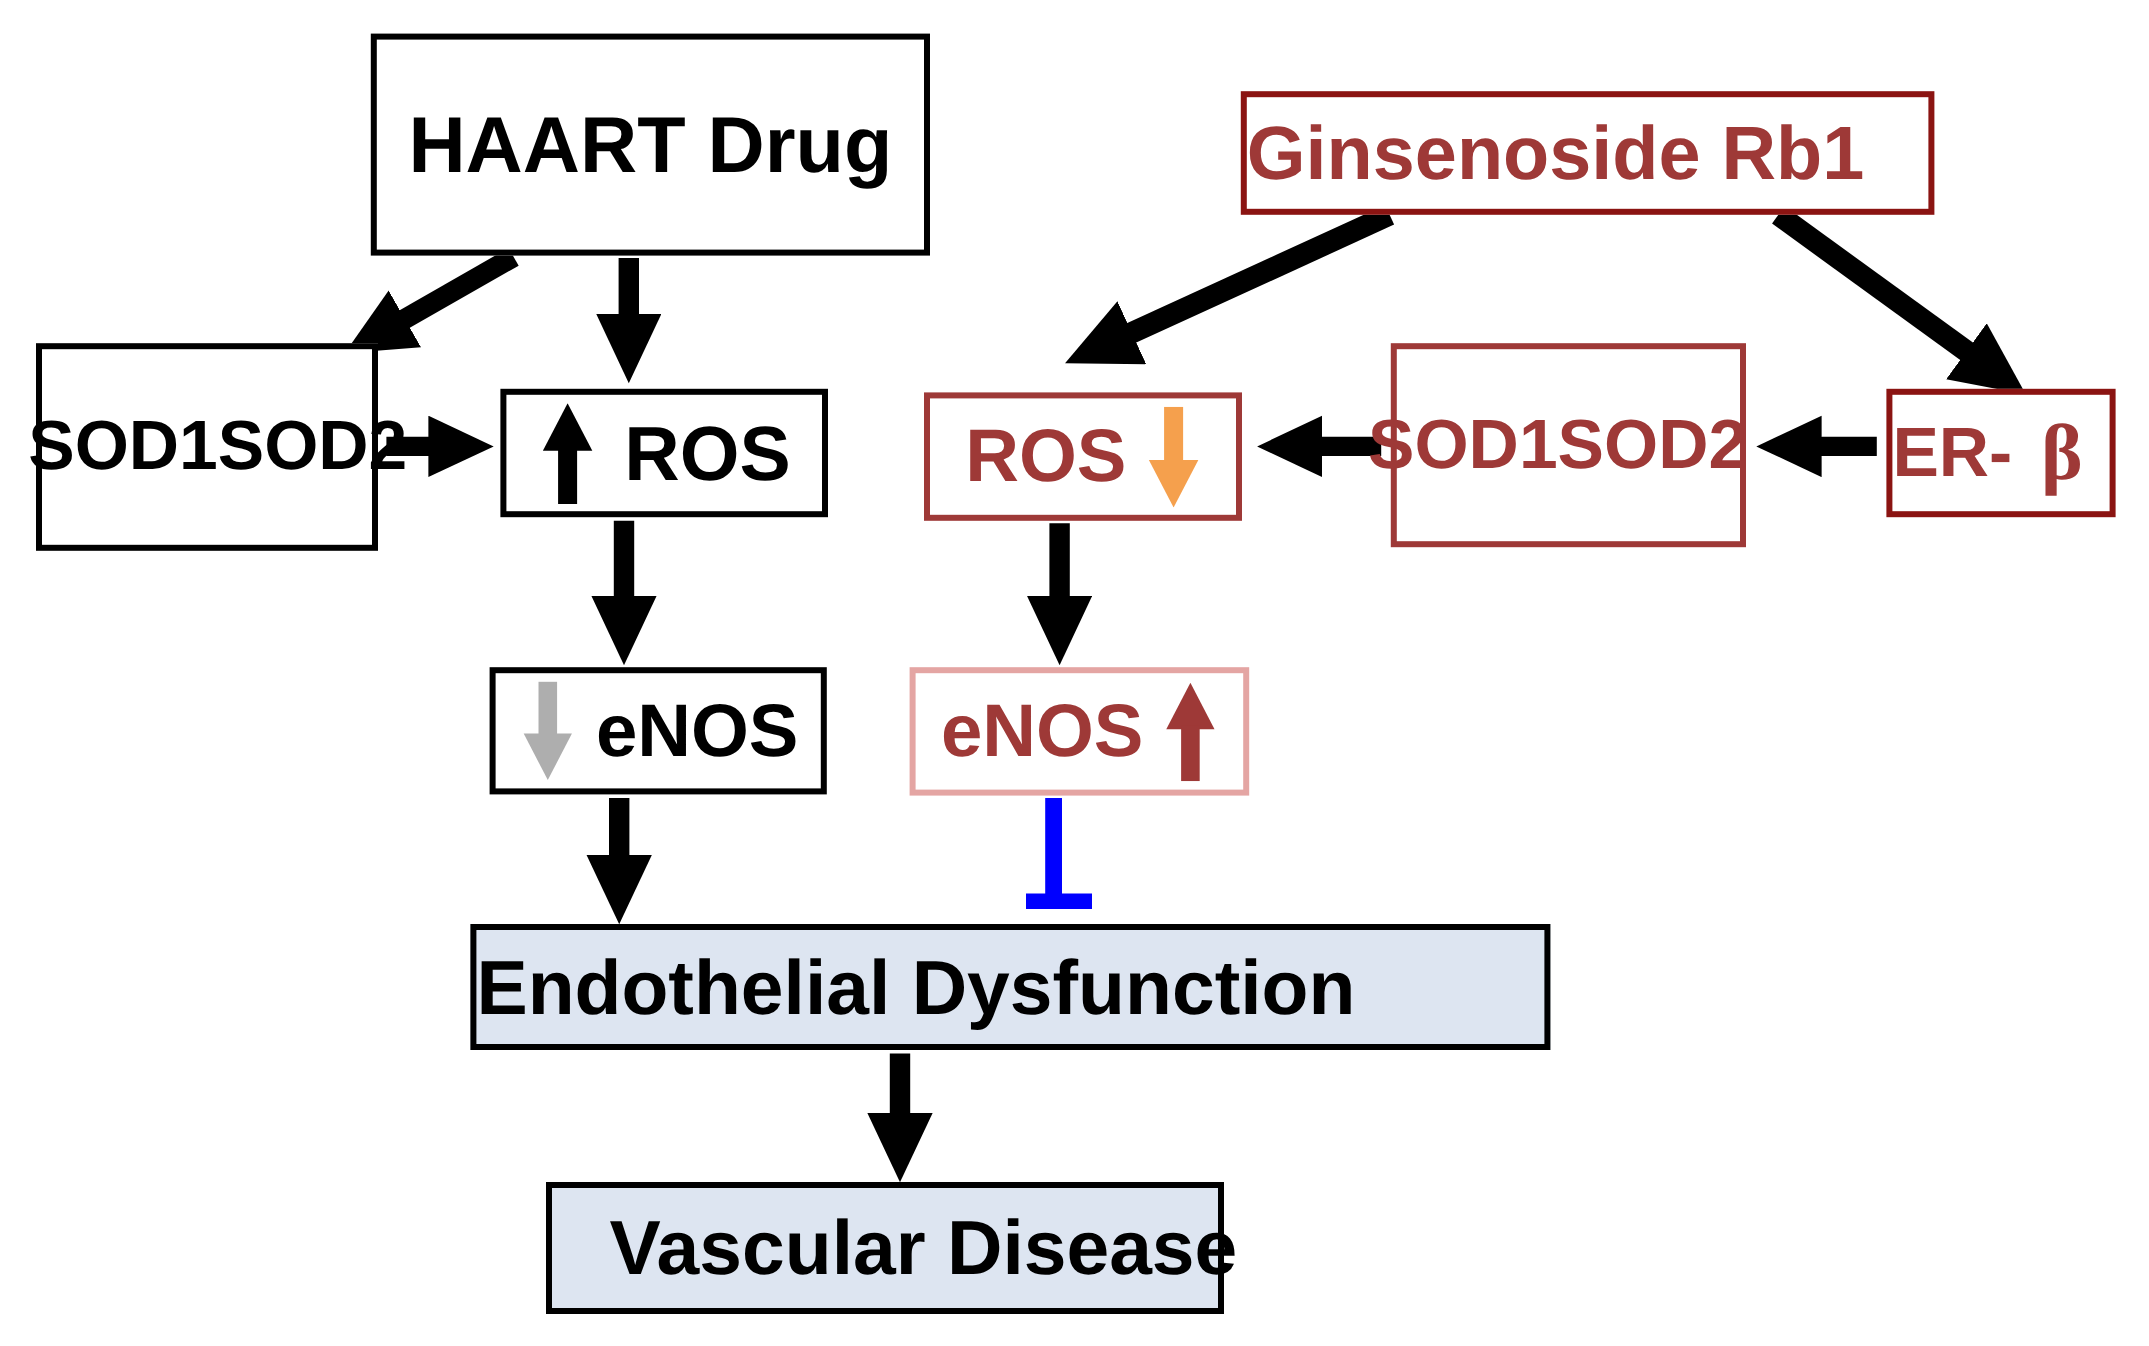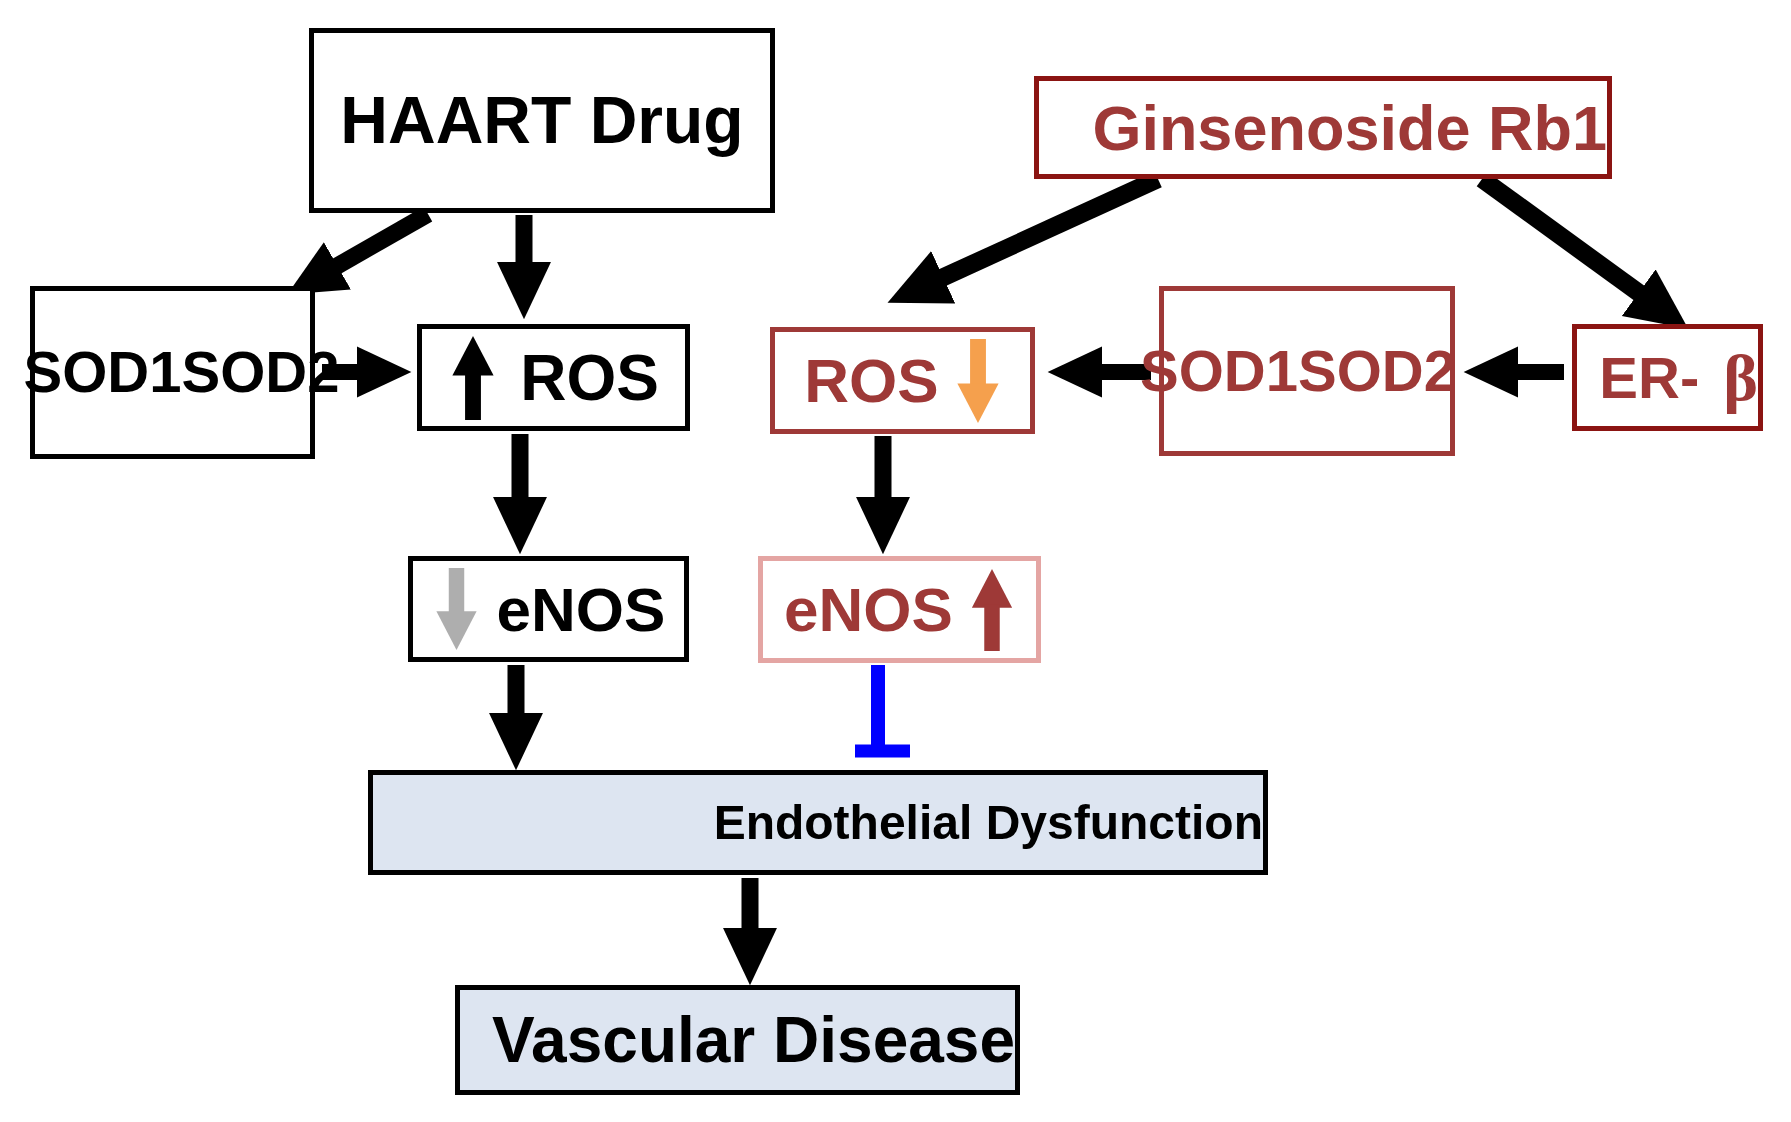--- a/index.html
+++ b/index.html
@@ -6,21 +6,21 @@
   #figure{
     position:relative;
     width:1791px;height:1122px;
     background:#ffffff;
     font-family:"Liberation Sans","DejaVu Sans",sans-serif;
     font-weight:bold;
     overflow:hidden;
   }
   .node{
     position:absolute;
-    display:flex;align-items:center;justify-content:flex-end;
+    display:flex;align-items:center;justify-content:flex-start;
     background:#ffffff;
     box-sizing:border-box;
     text-align:center;
     white-space:nowrap;
   }
   .black-border{border:5px solid #000000;}
   .maroon-border{border:5px solid #8B1412;}
   .brick-border{border:5px solid #9E3937;}
   .pink-border{border:5px solid #E4A5A3;}
   .blue-fill{background:#DDE5F1;}
@@ -32,22 +32,22 @@
   
   #haart-box{left:309px;top:28px;width:466px;height:185px;font-size:66px;line-height:1.3;}
   #ginsenoside-box{left:1034px;top:76px;width:578px;height:103px;font-size:63px;}
   #sod-decrease-box{left:30px;top:286px;width:285px;height:173px;font-size:58px;line-height:1.15;gap:18px;}
   #ros-increase-box{left:417px;top:324px;width:273px;height:107px;font-size:64px;gap:22px;}
   #ros-decrease-box{left:770px;top:327px;width:265px;height:107px;font-size:62px;gap:16px;}
   #sod-increase-box{left:1159px;top:286px;width:296px;height:170px;font-size:58px;line-height:1.15;gap:18px;}
   #erb-box{left:1572px;top:324px;width:191px;height:107px;font-size:58px;gap:24px;}
   #enos-decrease-box{left:408px;top:556px;width:281px;height:106px;font-size:62px;gap:16px;}
   #enos-increase-box{left:758px;top:556px;width:283px;height:107px;font-size:62px;gap:16px;}
-  #endothelial-box{left:368px;top:770px;width:900px;height:105px;font-size:48px;}
-  #vascular-box{left:455px;top:985px;width:565px;height:110px;font-size:64px;}
+  #endothelial-box{left:392px;top:770px;width:900px;height:105px;font-size:64px;}
+  #vascular-box{left:455px;top:985px;width:565px;height:110px;font-size:64px;padding-left:48px;}
 
   #erb-box .beta{font-family:"Liberation Serif","DejaVu Serif",serif;font-size:66px;font-weight:bold;}
 
   #edges-svg{position:absolute;left:0;top:0;width:1791px;height:1122px;pointer-events:none;}
   .icon-svg{display:block;}
 </style>
 </head>
 <body>
 
 <div id="figure">

